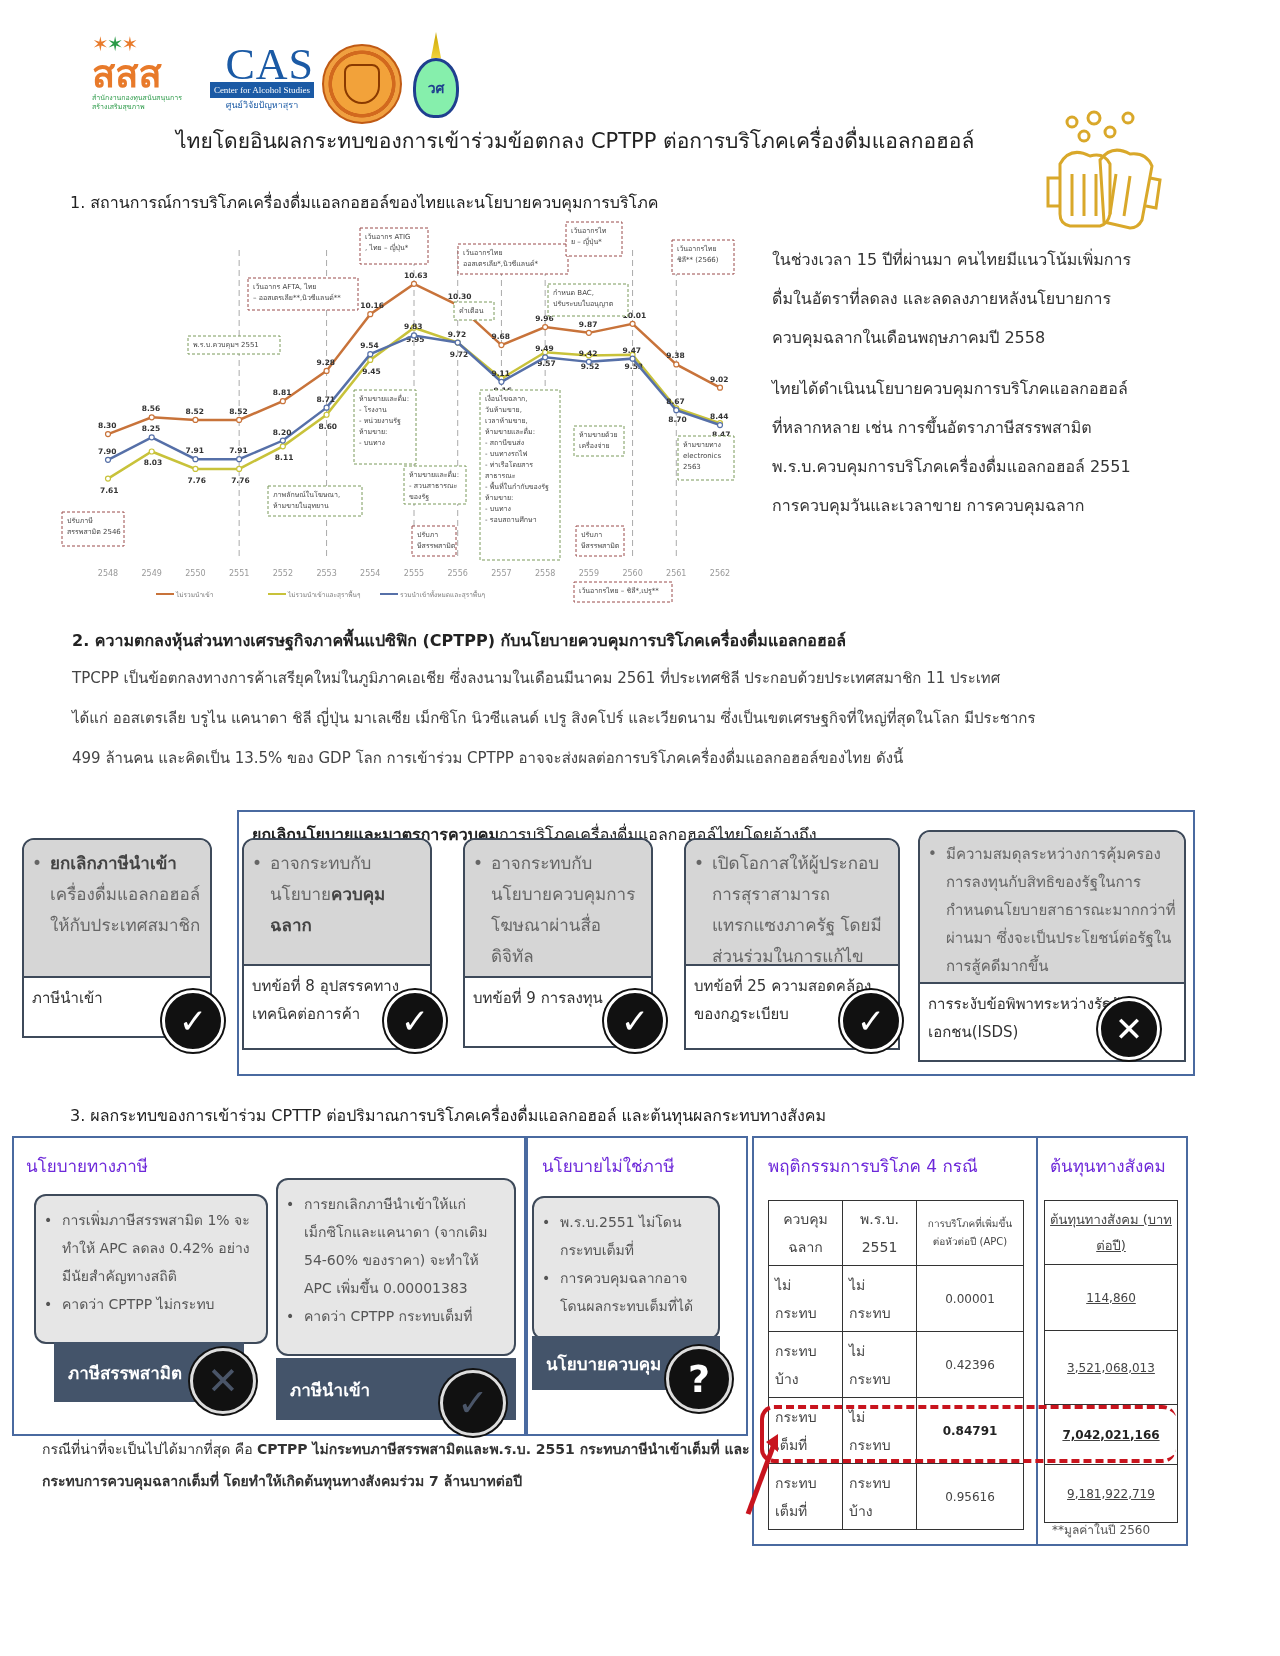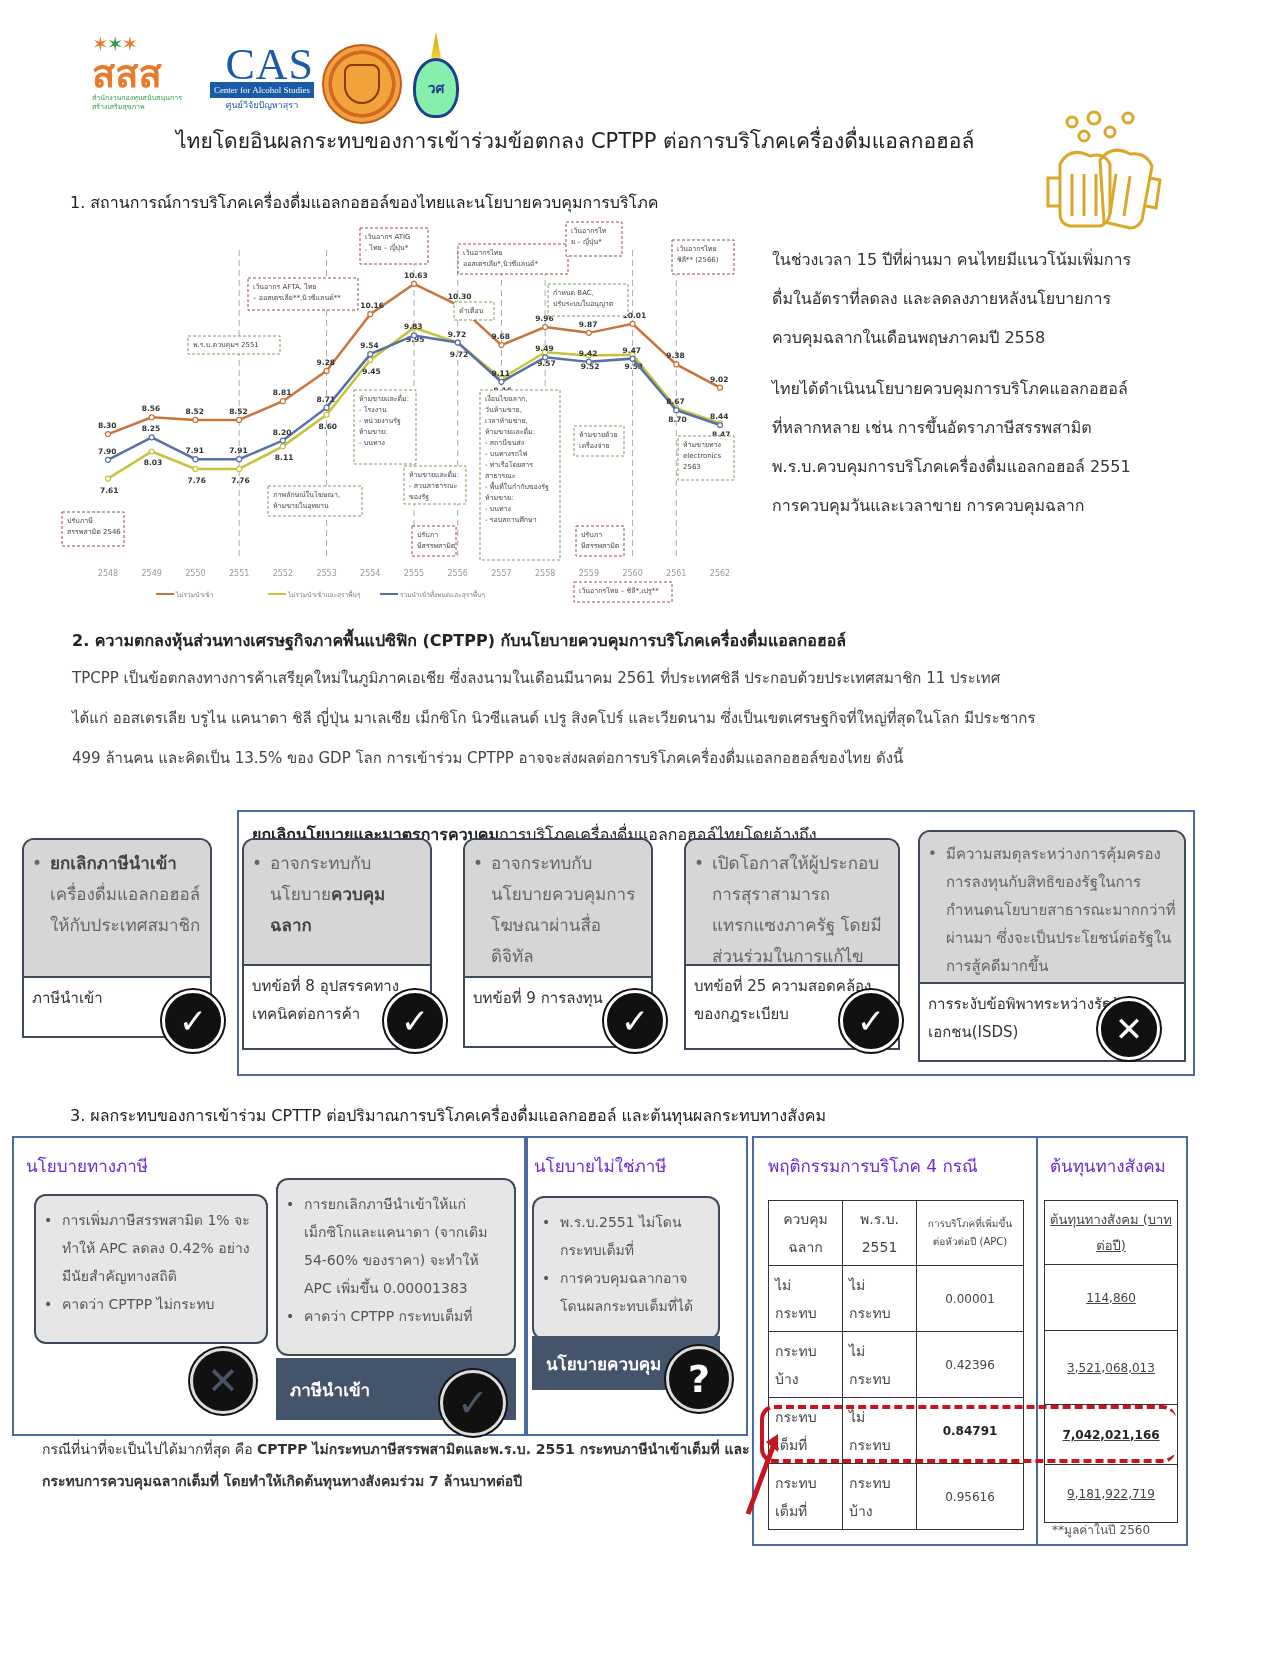--- a/index.html
+++ b/index.html
@@ -400,38 +400,39 @@
   <div class="pcard" style="left:20px;top:56px;width:234px;height:150px;">
     <div class="bullet">
         <span class="dot">•</span>
         <span>การเพิ่มภาษีสรรพสามิต 1% จะทำให้ APC ลดลง 0.42% อย่างมีนัยสำคัญทางสถิติ</span>
       </div>
     <div class="bullet">
         <span class="dot">•</span>
         <span>คาดว่า CPTPP ไม่กระทบ</span>
       </div>
   </div>
+  <div class="plabel" style="left:40px;top:204px;width:190px;height:60px;">ภาษีสรรพสามิต</div>
   <div class="pbadge" style="left:176px;top:210px;color:#4a5568;background:#111;">✕</div>
 
   <div class="pcard" style="left:262px;top:40px;width:240px;height:178px;">
     <div class="bullet">
         <span class="dot">•</span>
         <span>การยกเลิกภาษีนำเข้าให้แก่เม็กซิโกและแคนาดา (จากเดิม 54-60% ของราคา) จะทำให้ APC เพิ่มขึ้น 0.00001383</span>
       </div>
     <div class="bullet">
         <span class="dot">•</span>
         <span>คาดว่า CPTPP กระทบเต็มที่</span>
       </div>
   </div>
   <div class="plabel" style="left:262px;top:220px;width:240px;height:62px;">ภาษีนำเข้า</div>
   <div class="pbadge" style="left:426px;top:232px;color:#4a5568;background:#111;">✓</div>
 </div>
 
 <div class="abs s3-nontax">
-  <div class="box-h" style="left:6px;top:14px;">นโยบายไม่ใช่ภาษี</div>
+  <div class="box-h" style="left:14px;top:14px;">นโยบายไม่ใช่ภาษี</div>
   <div class="pcard" style="left:4px;top:58px;width:188px;height:144px;">
     <div class="bullet">
         <span class="dot">•</span>
         <span>พ.ร.บ.2551 ไม่โดนกระทบเต็มที่</span>
       </div>
     <div class="bullet">
         <span class="dot">•</span>
         <span>การควบคุมฉลากอาจโดนผลกระทบเต็มที่ได้</span>
       </div>
   </div>

